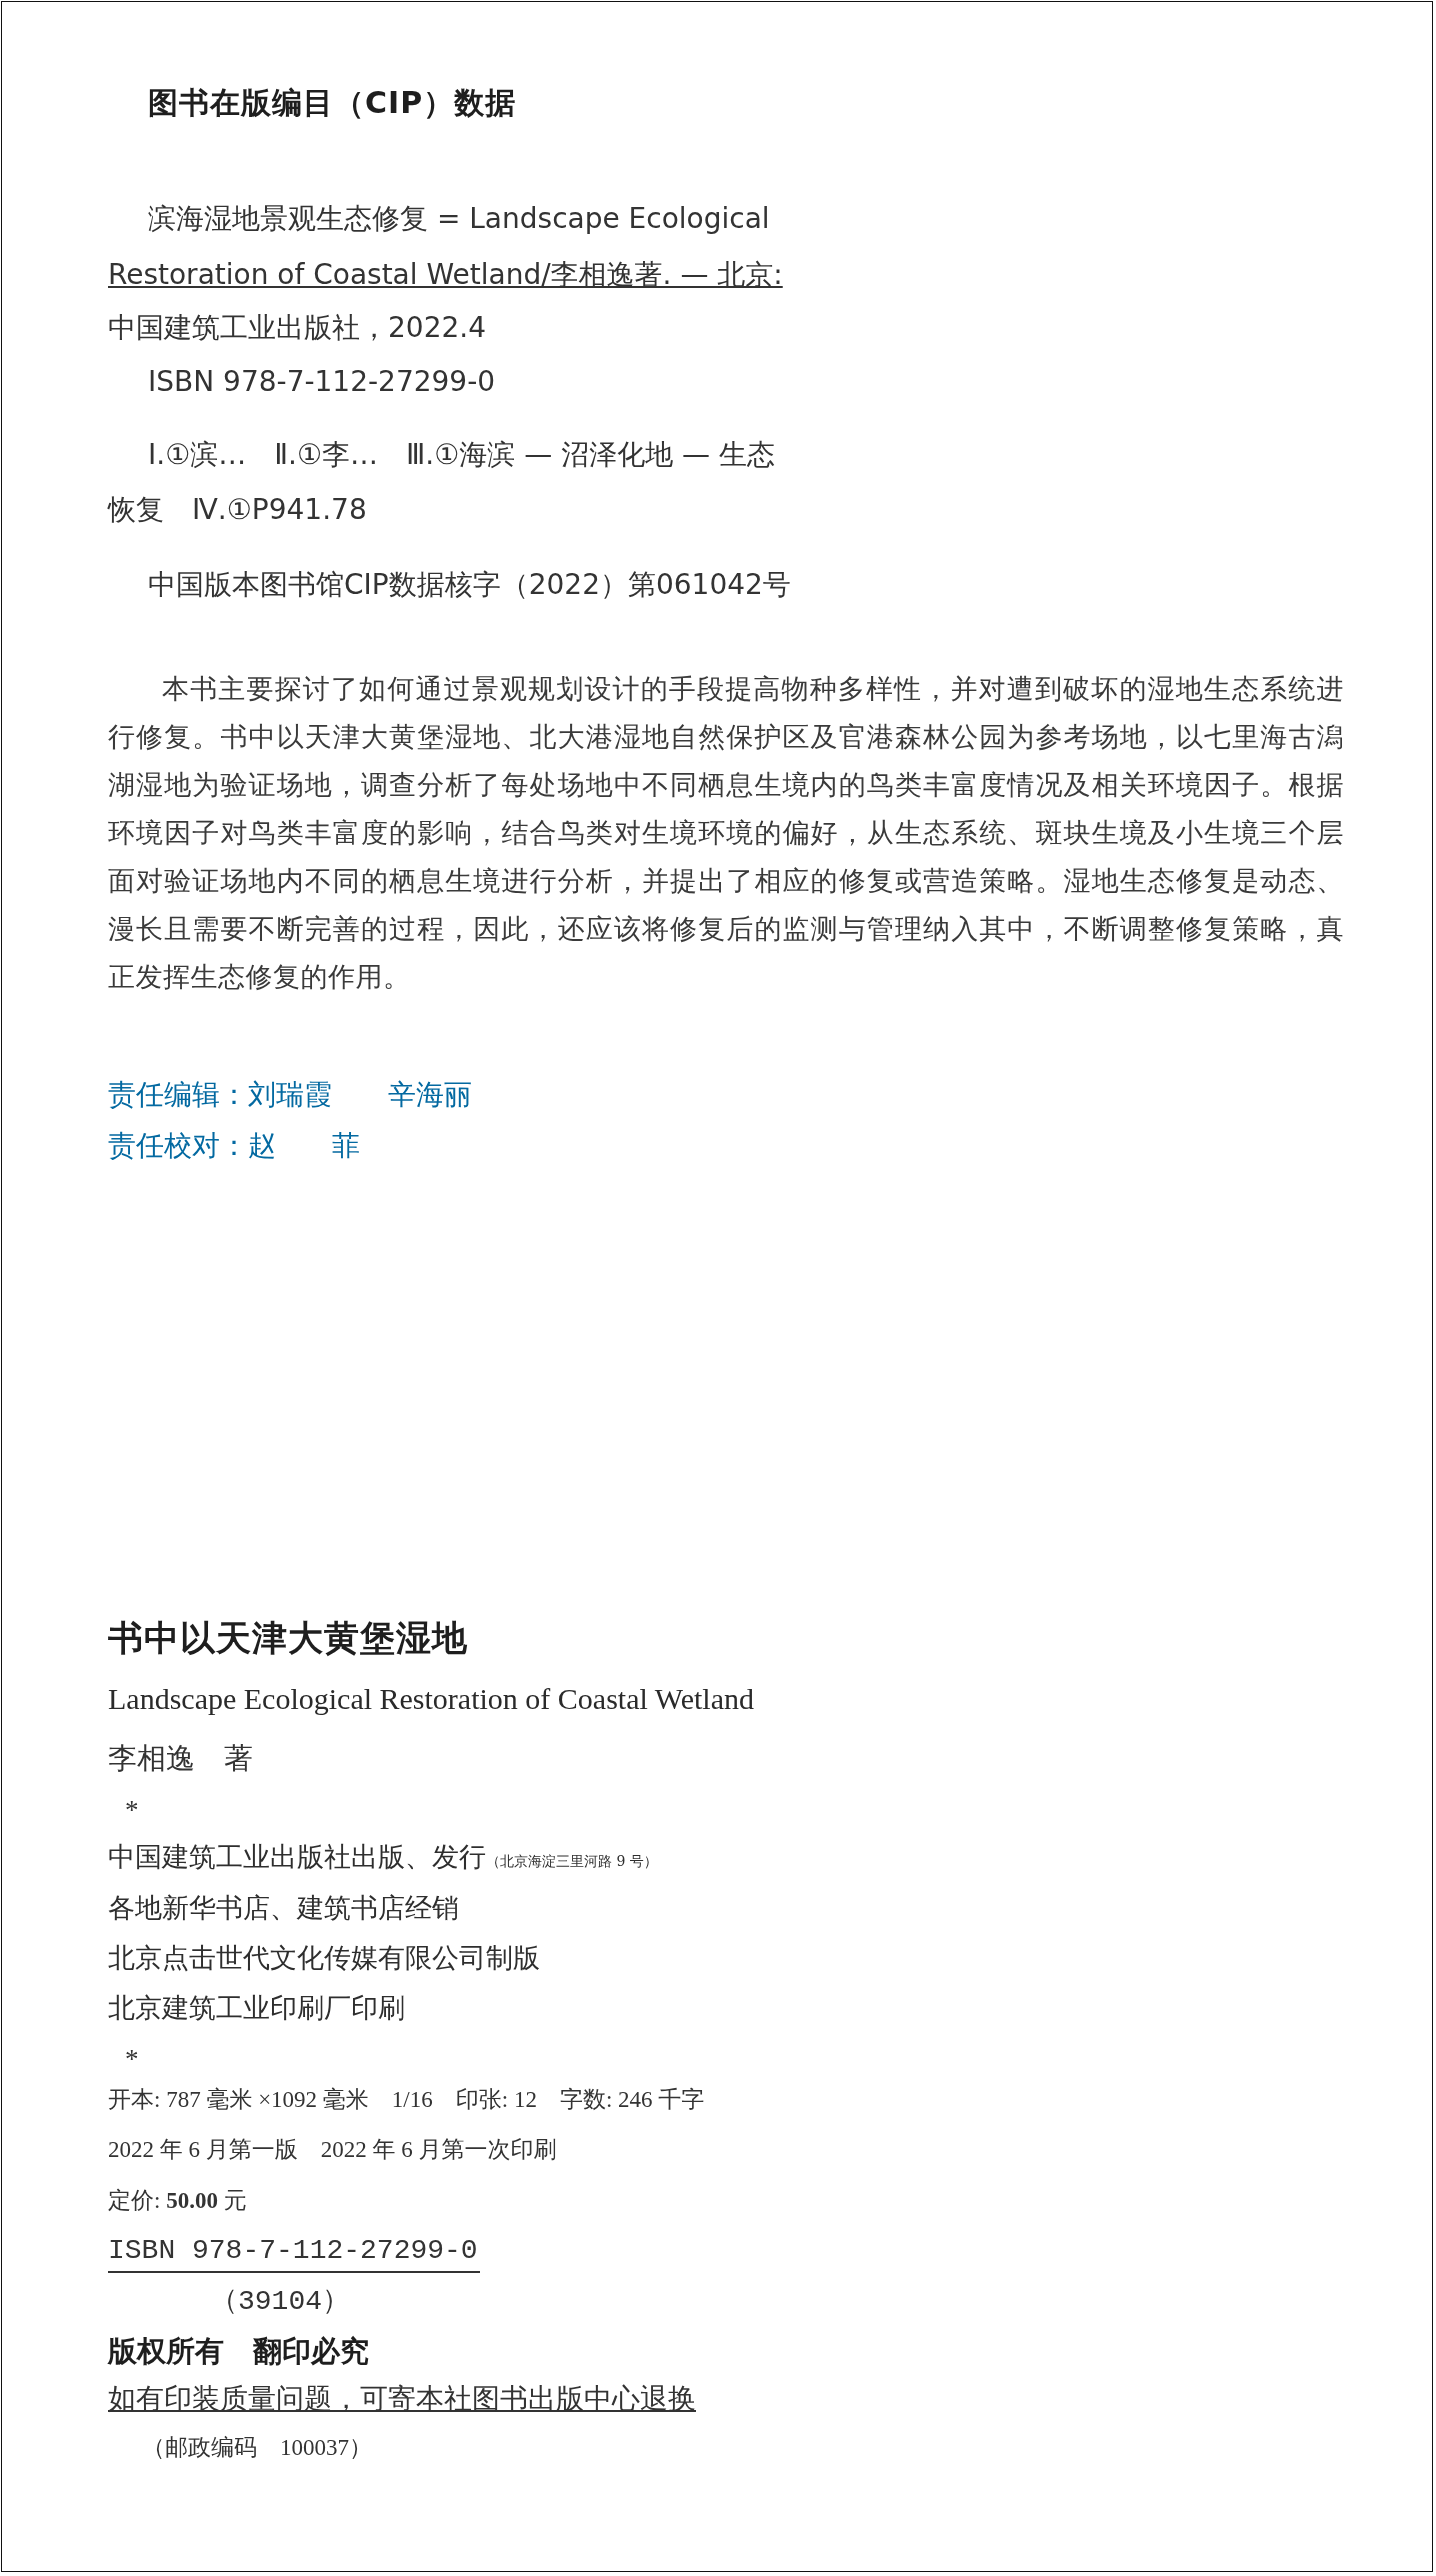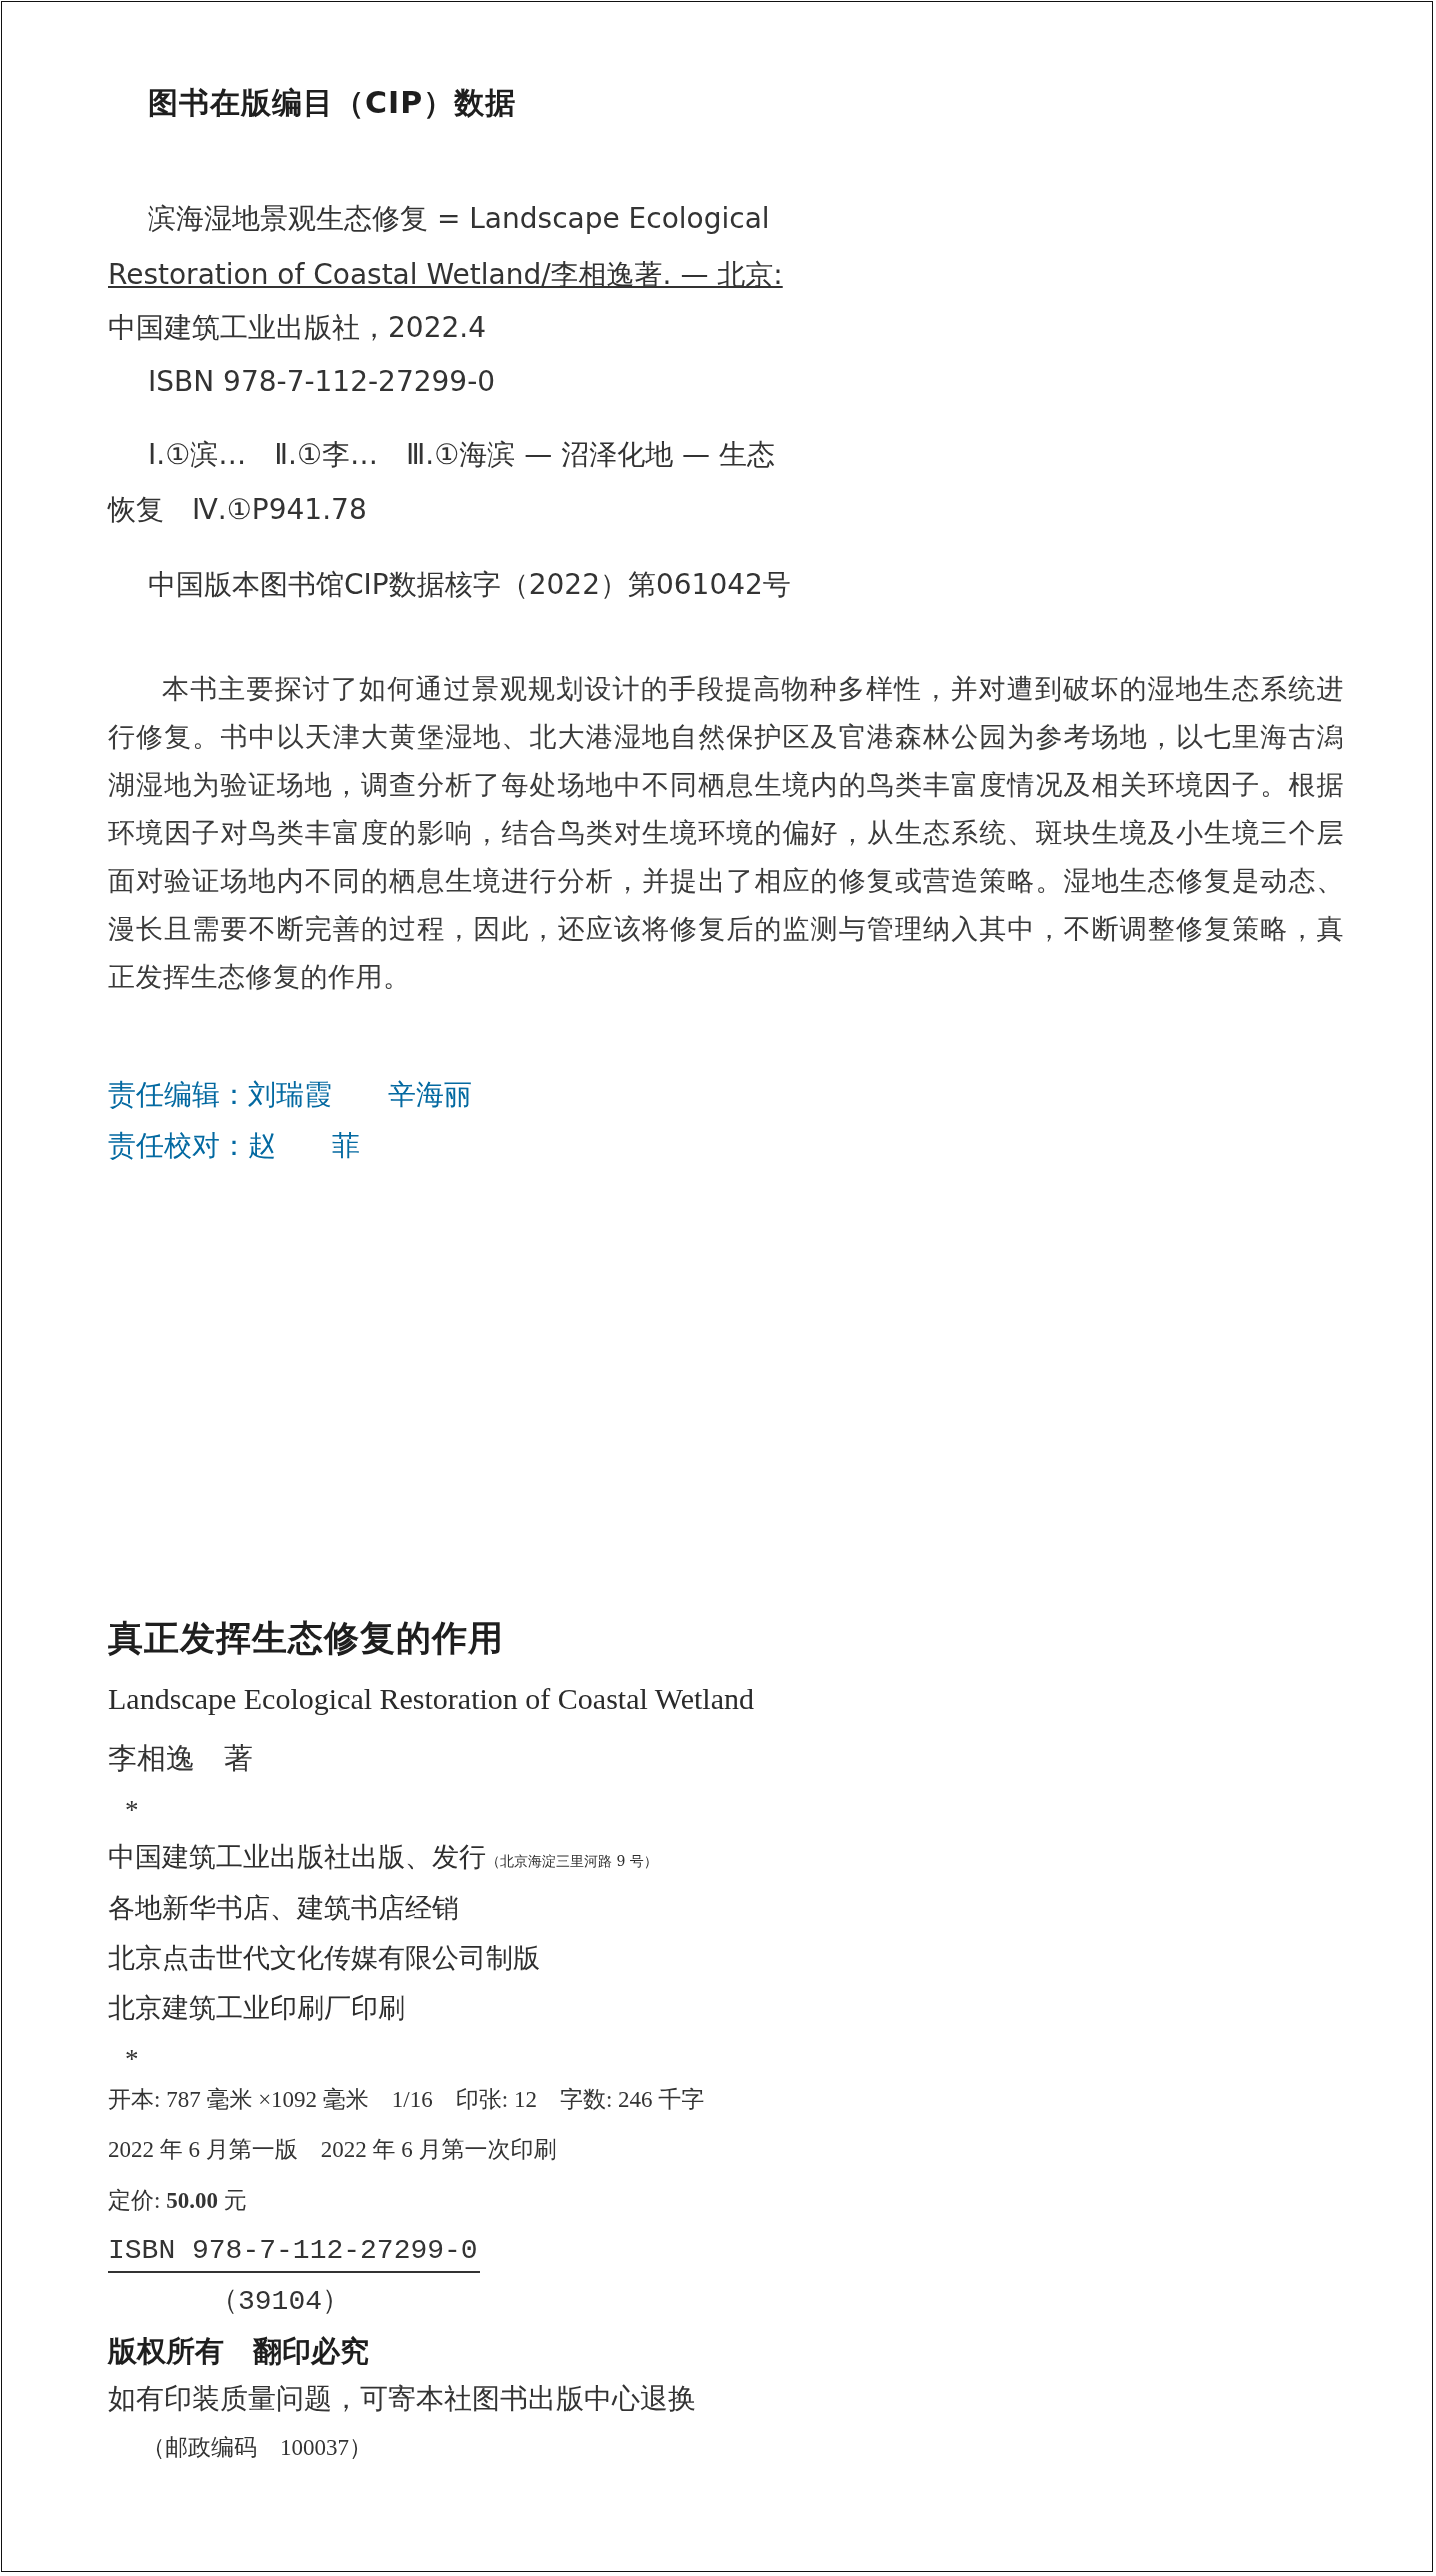--- a/index.html
+++ b/index.html
@@ -125,20 +125,21 @@
     left: 108px; top: 2337px;
     font-size: 29px;
     font-weight: bold;
     color: #1e1e1e;
   }
   .exchange {
     left: 108px; top: 2385px;
     font-family: "DejaVu Serif", serif;
     font-size: 28px;
     color: #333333;
+    text-decoration: underline;
   }
   .postal {
     left: 108px; top: 2436px;
     font-family: "Liberation Serif", serif;
     font-size: 23px;
     color: #333333;
     margin-left: 34px;
   }
 </style>
 </head>
@@ -159,21 +160,21 @@
   <p>本书主要探讨了如何通过景观规划设计的手段提高物种多样性，并对遭到破坏的湿地生态系统进行修复。书中以天津大黄堡湿地、北大港湿地自然保护区及官港森林公园为参考场地，以七里海古潟湖湿地为验证场地，调查分析了每处场地中不同栖息生境内的鸟类丰富度情况及相关环境因子。根据环境因子对鸟类丰富度的影响，结合鸟类对生境环境的偏好，从生态系统、斑块生境及小生境三个层面对验证场地内不同的栖息生境进行分析，并提出了相应的修复或营造策略。湿地生态修复是动态、漫长且需要不断完善的过程，因此，还应该将修复后的监测与管理纳入其中，不断调整修复策略，真正发挥生态修复的作用。</p>
 </div>
 
 <div class="ln editor" style="top:1081px;">
   <span>责任编辑：</span><span>刘瑞霞　　辛海丽</span>
 </div>
 <div class="ln editor" style="top:1132px;">
   <span>责任校对：</span><span>赵　　菲</span>
 </div>
 
-<div class="ln book-title">真正发挥生态修复的作用</div>
+<div class="ln book-title">书中以天津大黄堡湿地</div>
 <div class="ln eng-title">Landscape Ecological Restoration of Coastal Wetland</div>
 <div class="ln author">李相逸　著</div>
 <div class="ln star" style="top:1797px;">*</div>
 
 <div class="ln pub" style="top:1843px;">
   <span>中国建筑工业出版社出版、发行</span><span class="addr">（北京海淀三里河路 9 号）</span>
 </div>
 <div class="ln pub" style="top:1894px;">各地新华书店、建筑书店经销</div>
 <div class="ln pub" style="top:1944px;">北京点击世代文化传媒有限公司制版</div>
 <div class="ln pub" style="top:1994px;">北京建筑工业印刷厂印刷</div>

